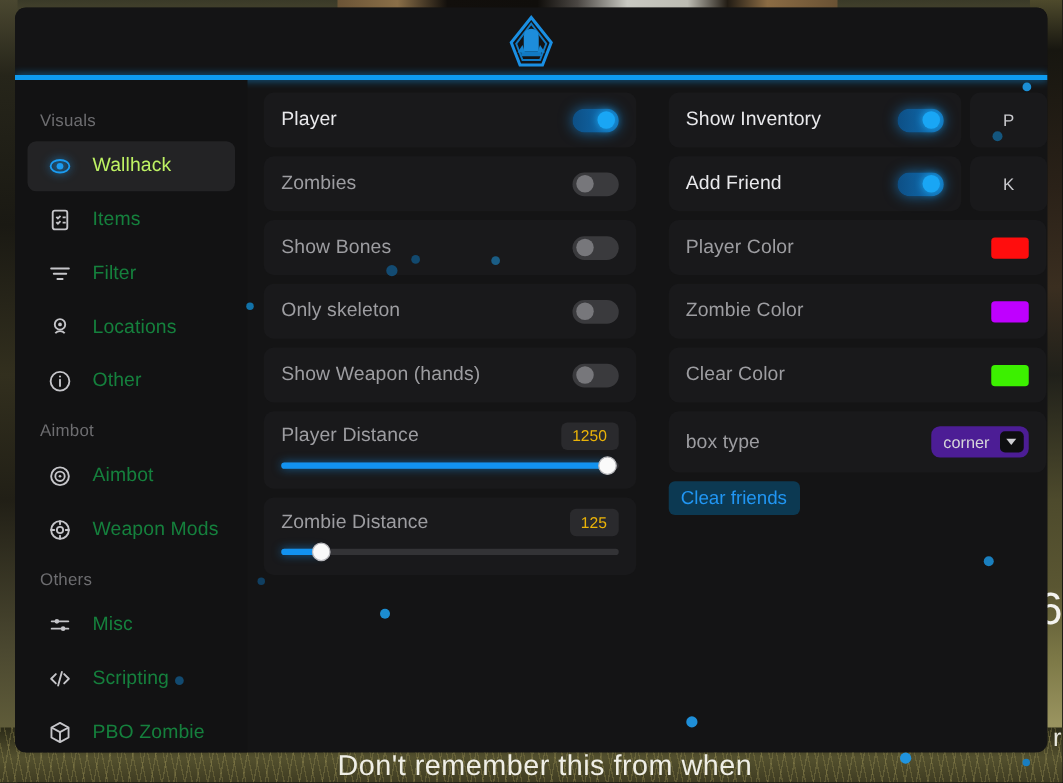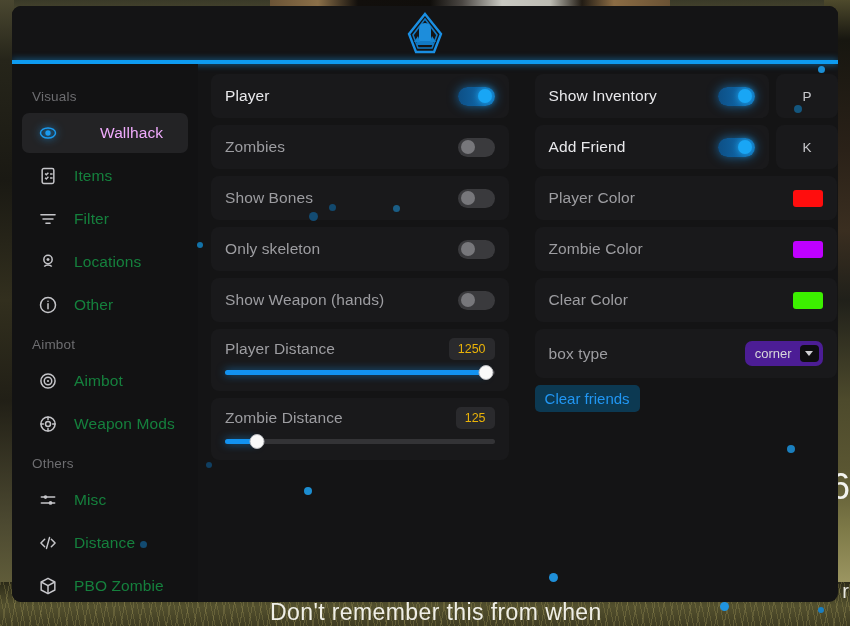--- a/index.html
+++ b/index.html
@@ -154,21 +154,21 @@
     width: 24px; height: 24px;
     flex: 0 0 24px;
     display: flex; align-items: center; justify-content: center;
     margin-right: 14px;
   }
   .nav-label {
     font-size: 15.5px;
     color: #15803d;
     letter-spacing: .1px;
   }
-  .nav-item.active .nav-label { color: #f0abfc; margin-left: 26px; }
+  .nav-item.active .nav-label { color: #bef264; }
 
   
   #content {
     position: relative;
     width: 640px;
     height: 538px;
     padding: 10px 0 0 13px;
   }
   #cols { display: flex; gap: 26px; }
   #col-left  { width: 302px; }
@@ -450,21 +450,21 @@
           <span class="nav-label">Misc</span>
         </div>
         <div class="nav-item">
           <span class="nav-ico">
             <svg width="20" height="20" viewBox="0 0 24 24" fill="none" stroke="#c5c5c9" stroke-width="1.8" style="" stroke-linecap="round" stroke-linejoin="round">
               <path d="M8 7.5L3.5 12 8 16.5"></path>
               <path d="M16 7.5L20.5 12 16 16.5"></path>
               <path d="M13.8 5.5l-3.6 13"></path>
             </svg>
           </span>
-          <span class="nav-label">Distance</span>
+          <span class="nav-label">Scripting</span>
         </div>
         <div class="nav-item">
           <span class="nav-ico">
             <svg width="20" height="20" viewBox="0 0 24 24" fill="none" stroke="#c5c5c9" stroke-width="1.8" style="" stroke-linejoin="round">
               <path d="M12 2.8l8.2 4.4v9.6L12 21.2 3.8 16.8V7.2z"></path>
               <path d="M3.8 7.2L12 11.6l8.2-4.4"></path>
               <path d="M12 11.6v9.6"></path>
             </svg>
           </span>
           <span class="nav-label">PBO Zombie</span>

